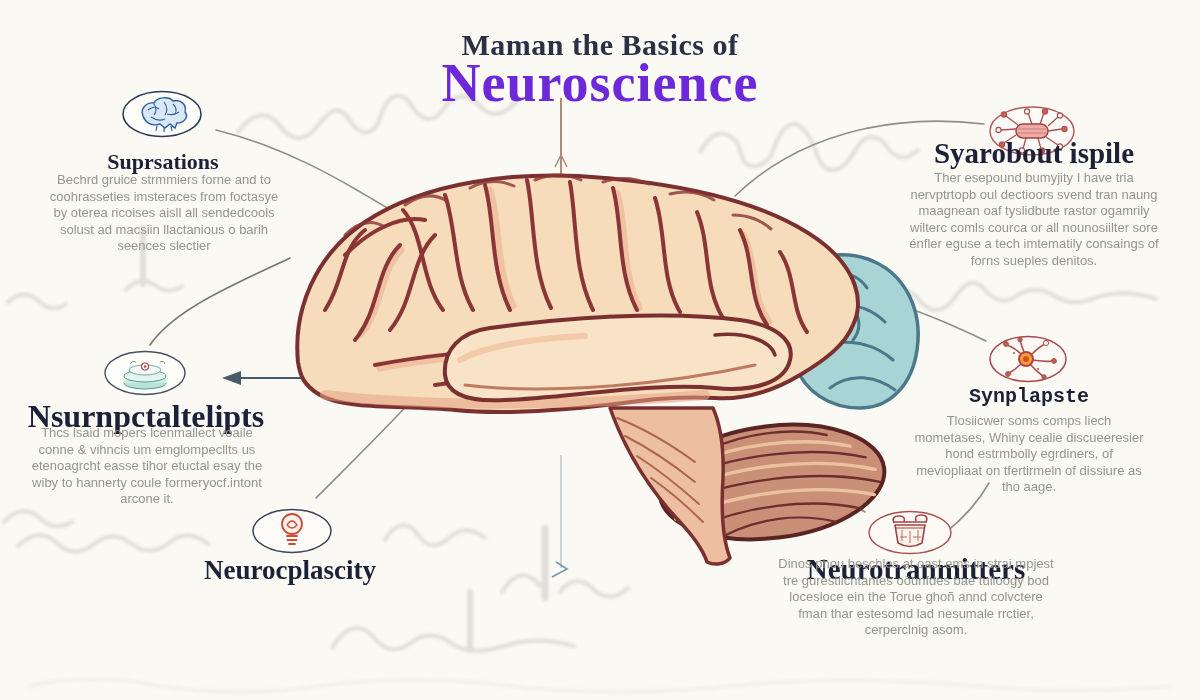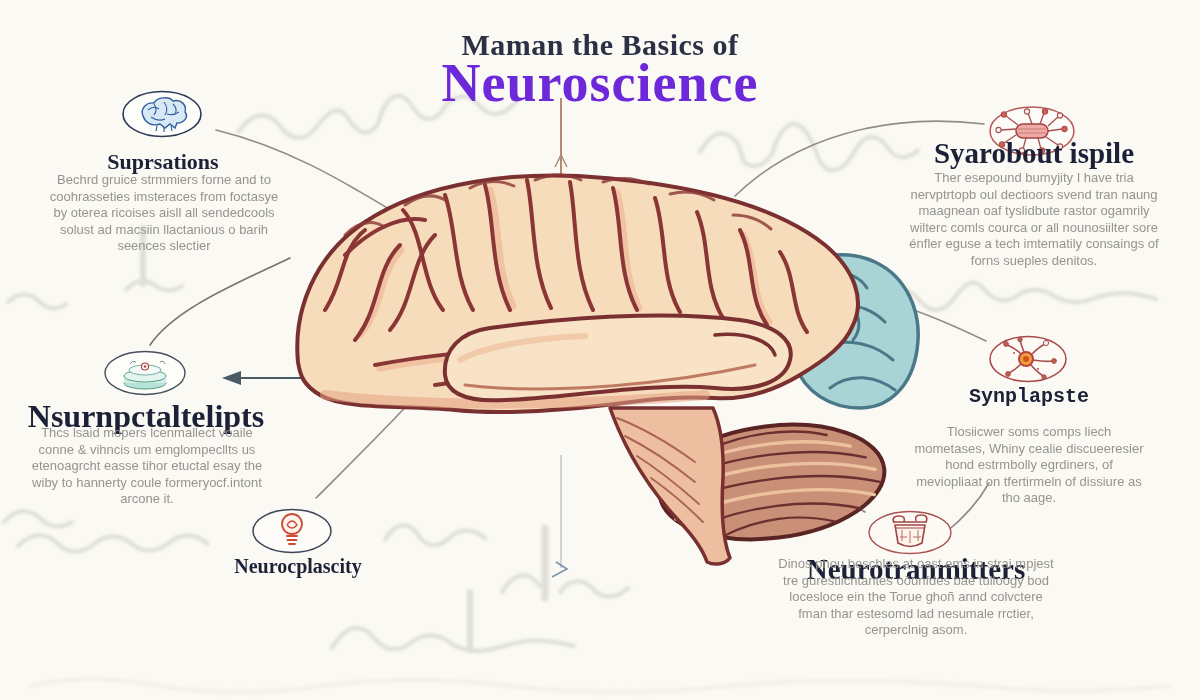--- a/index.html
+++ b/index.html
@@ -10,29 +10,29 @@
   .art{position:absolute;left:0;top:0;}
   .title-line1{position:absolute;left:300px;top:28px;width:600px;text-align:center;
     font-family:"Liberation Serif",serif;font-weight:700;font-size:30px;color:#2b3044;letter-spacing:.5px;}
   .title-line2{position:absolute;left:250px;top:52px;width:700px;text-align:center;
     font-family:"Liberation Serif",serif;font-weight:800;font-size:54px;color:#6d28d9;letter-spacing:1px;}
   .sec-head{position:absolute;text-align:center;font-family:"Liberation Serif",serif;
     font-weight:700;color:#1c2138;line-height:1.05;}
   .sec-body{position:absolute;text-align:center;font-size:13px;line-height:1.27;color:#96948f;}
   .h-tl{left:33px;top:150px;width:260px;font-size:22px;}
   .h-ml{left:15px;top:400px;width:262px;font-size:32px;}
-  .h-bl{left:168px;top:556px;width:260px;font-size:20px;}
+  .h-bl{left:160px;top:556px;width:260px;font-size:27px;}
   .h-tr{left:903px;top:138px;width:262px;font-size:29px;}
   .h-mr{left:898px;top:386px;width:262px;font-size:20px;font-family:Liberation Mono, monospace;}
   .h-br{left:785px;top:554px;width:262px;font-size:29px;}
   .b-tl{left:45px;top:172px;width:238px;}
   .b-ml{left:22px;top:425px;width:250px;}
   .b-bl{left:163px;top:583px;width:258px;}
   .b-tr{left:905px;top:170px;width:258px;}
-  .b-mr{left:912px;top:424px;width:234px;}
+  .b-mr{left:912px;top:413px;width:234px;}
   .b-br{left:775px;top:556px;width:282px;}
   .i-tl{left:121px;top:90px;}
   .i-ml{left:103px;top:350px;}
   .i-bl{left:251px;top:508px;}
   .i-tr{left:988px;top:105px;}
   .i-mr{left:988px;top:335px;}
   .i-br{left:867px;top:510px;}
 </style>
 </head>
 <body>

